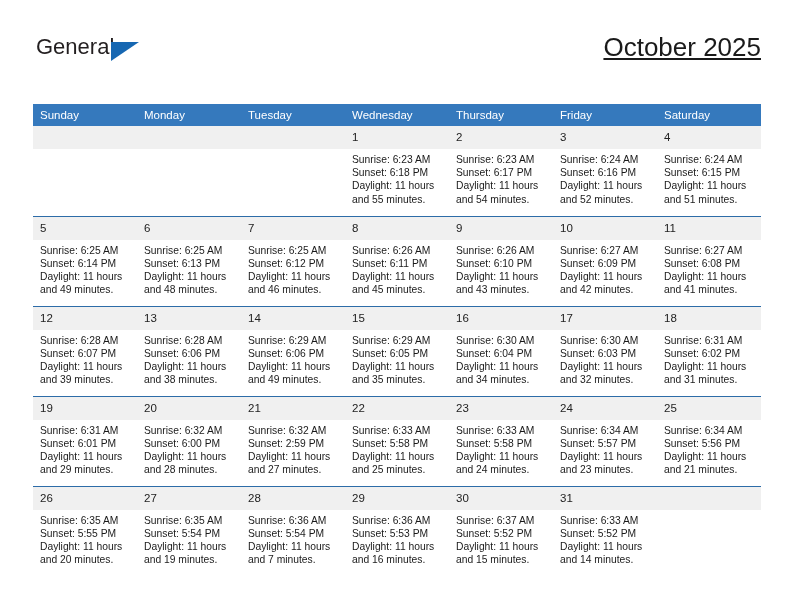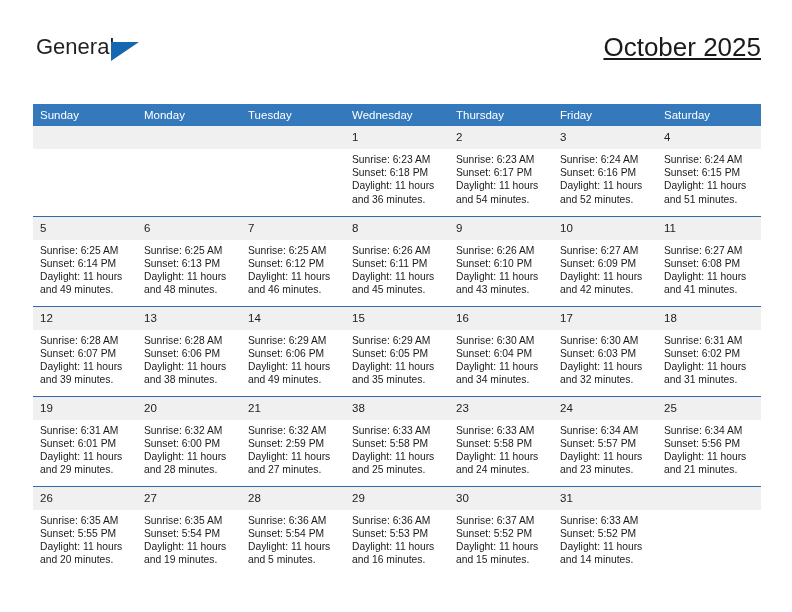--- a/index.html
+++ b/index.html
@@ -176,21 +176,21 @@
           </td>
           <td>
             <span class="daynum empty"></span>
           </td>
           <td>
             <span class="daynum">1</span>
             <span class="info">
               <span class="line">Sunrise: 6:23 AM</span>
               <span class="line">Sunset: 6:18 PM</span>
               <span class="wrap">Daylight: 11 hours</span>
-              <span class="wrap">and 36 minutes.</span>
+              <span class="wrap">and 55 minutes.</span>
             </span>
           </td>
           <td>
             <span class="daynum">2</span>
             <span class="info">
               <span class="line">Sunrise: 6:23 AM</span>
               <span class="line">Sunset: 6:17 PM</span>
               <span class="wrap">Daylight: 11 hours</span>
               <span class="wrap">and 54 minutes.</span>
             </span>
@@ -366,21 +366,21 @@
           <td>
             <span class="daynum">21</span>
             <span class="info">
               <span class="line">Sunrise: 6:32 AM</span>
               <span class="line">Sunset: 2:59 PM</span>
               <span class="wrap">Daylight: 11 hours</span>
               <span class="wrap">and 27 minutes.</span>
             </span>
           </td>
           <td>
-            <span class="daynum">38</span>
+            <span class="daynum">22</span>
             <span class="info">
               <span class="line">Sunrise: 6:33 AM</span>
               <span class="line">Sunset: 5:58 PM</span>
               <span class="wrap">Daylight: 11 hours</span>
               <span class="wrap">and 25 minutes.</span>
             </span>
           </td>
           <td>
             <span class="daynum">23</span>
             <span class="info">
@@ -427,21 +427,21 @@
               <span class="wrap">Daylight: 11 hours</span>
               <span class="wrap">and 19 minutes.</span>
             </span>
           </td>
           <td>
             <span class="daynum">28</span>
             <span class="info">
               <span class="line">Sunrise: 6:36 AM</span>
               <span class="line">Sunset: 5:54 PM</span>
               <span class="wrap">Daylight: 11 hours</span>
-              <span class="wrap">and 5 minutes.</span>
+              <span class="wrap">and 7 minutes.</span>
             </span>
           </td>
           <td>
             <span class="daynum">29</span>
             <span class="info">
               <span class="line">Sunrise: 6:36 AM</span>
               <span class="line">Sunset: 5:53 PM</span>
               <span class="wrap">Daylight: 11 hours</span>
               <span class="wrap">and 16 minutes.</span>
             </span>

